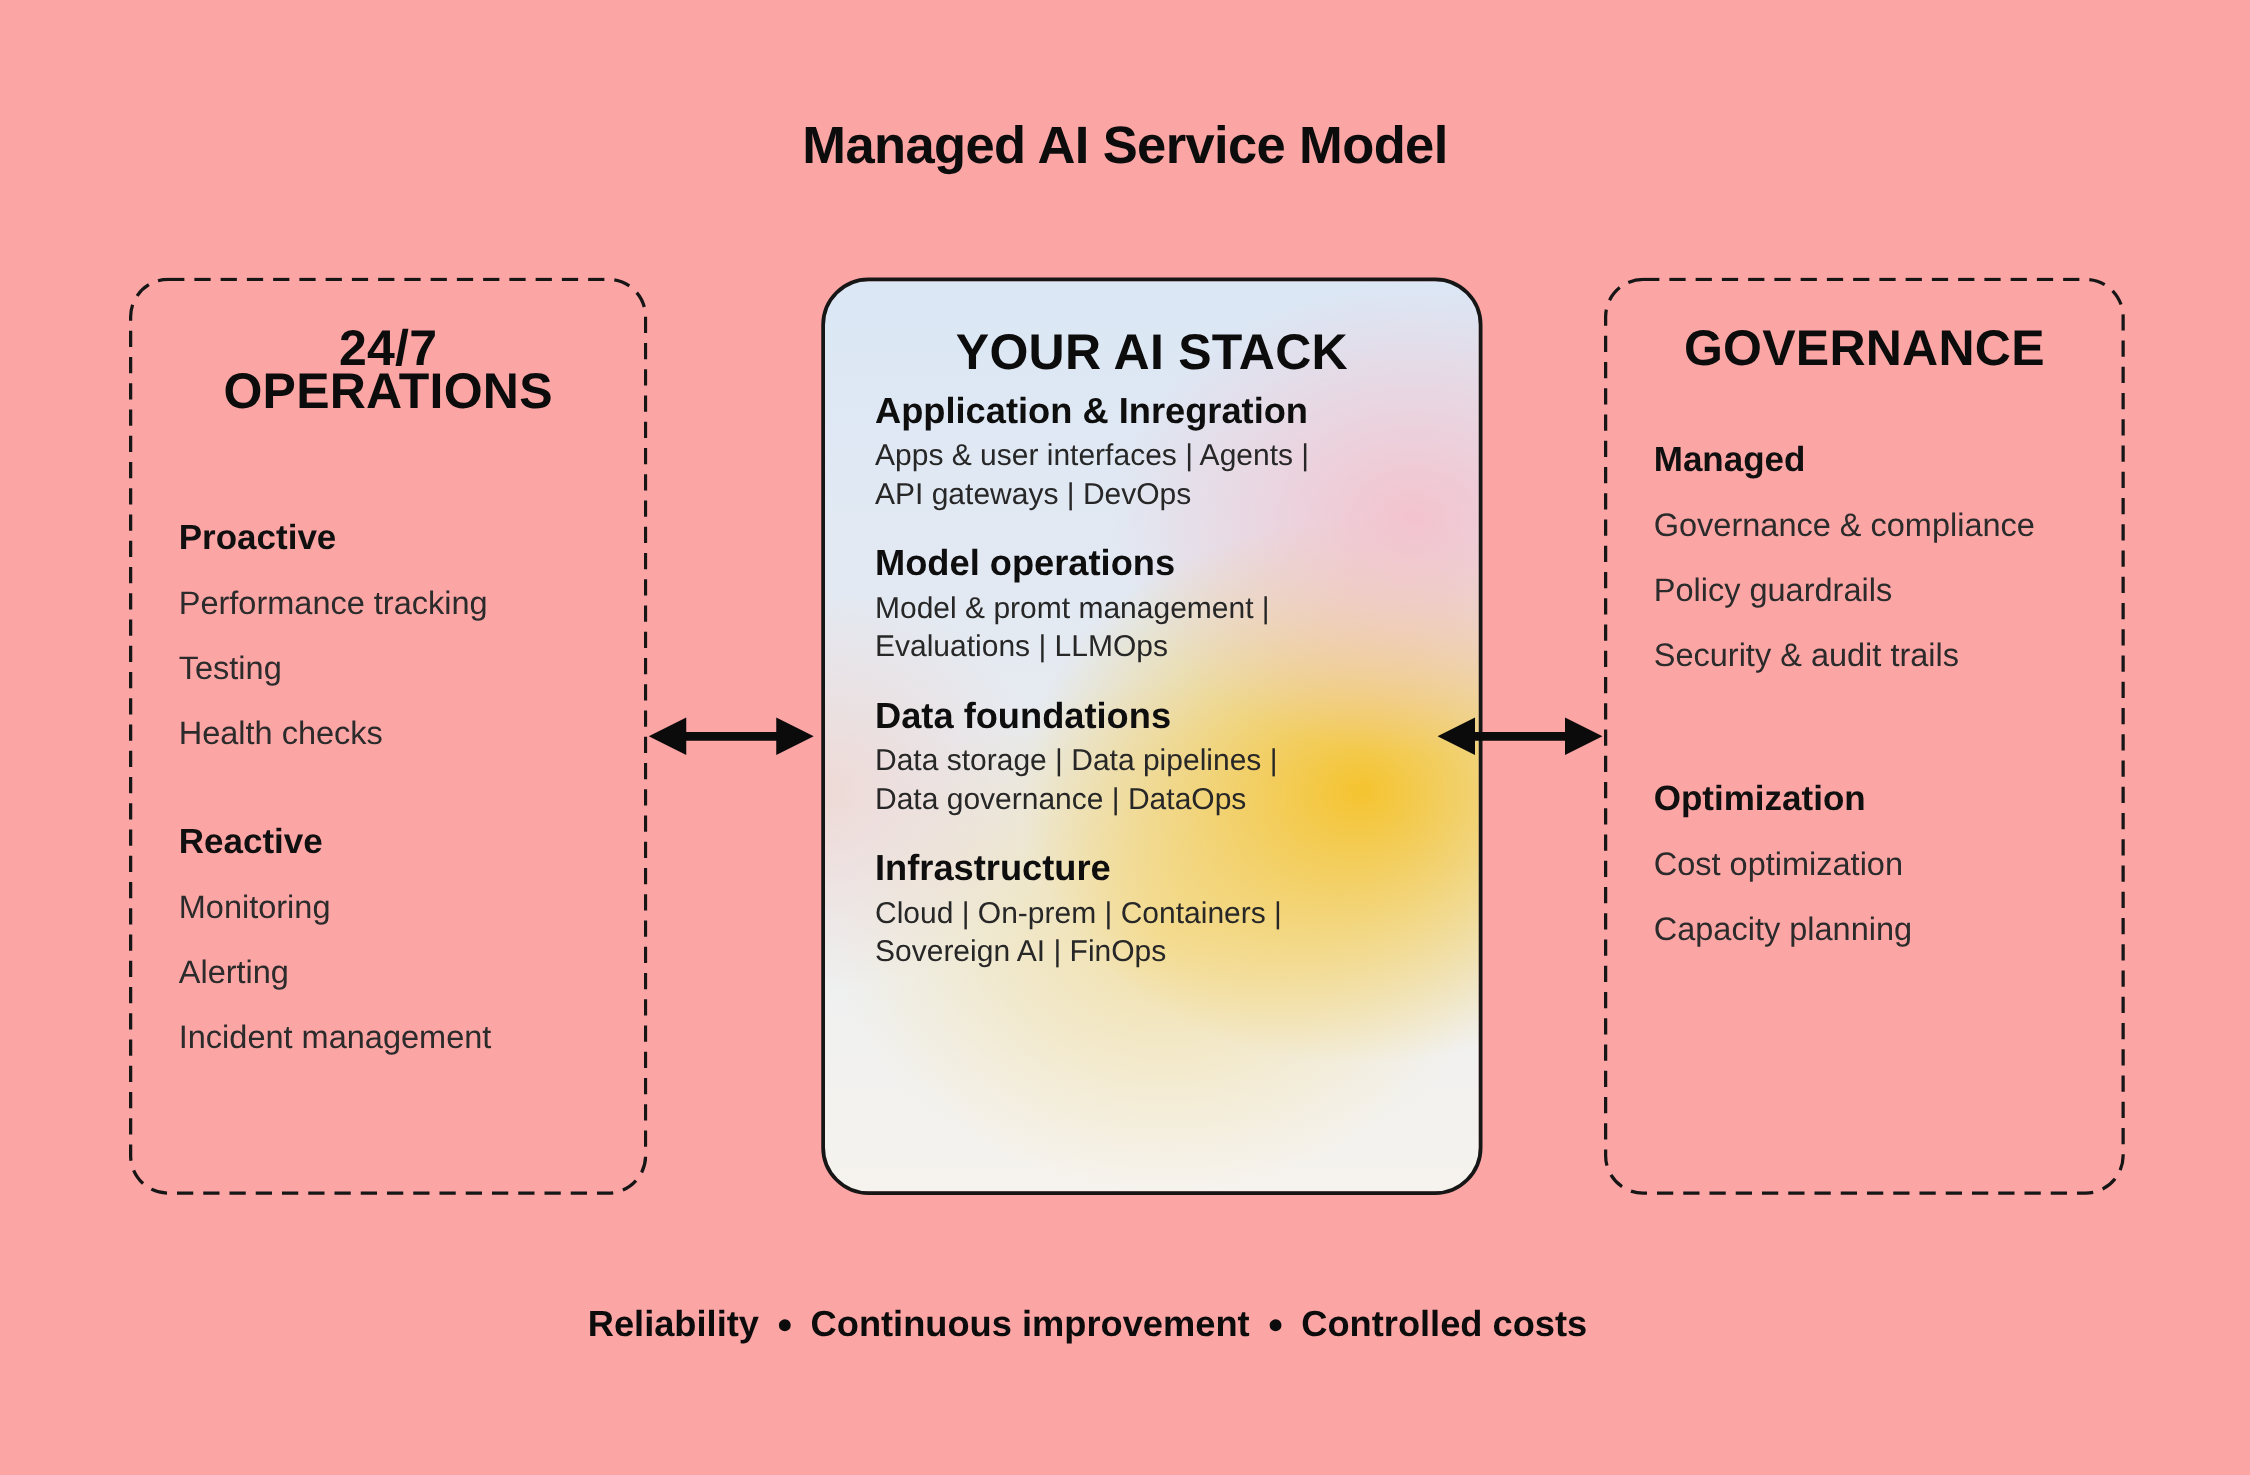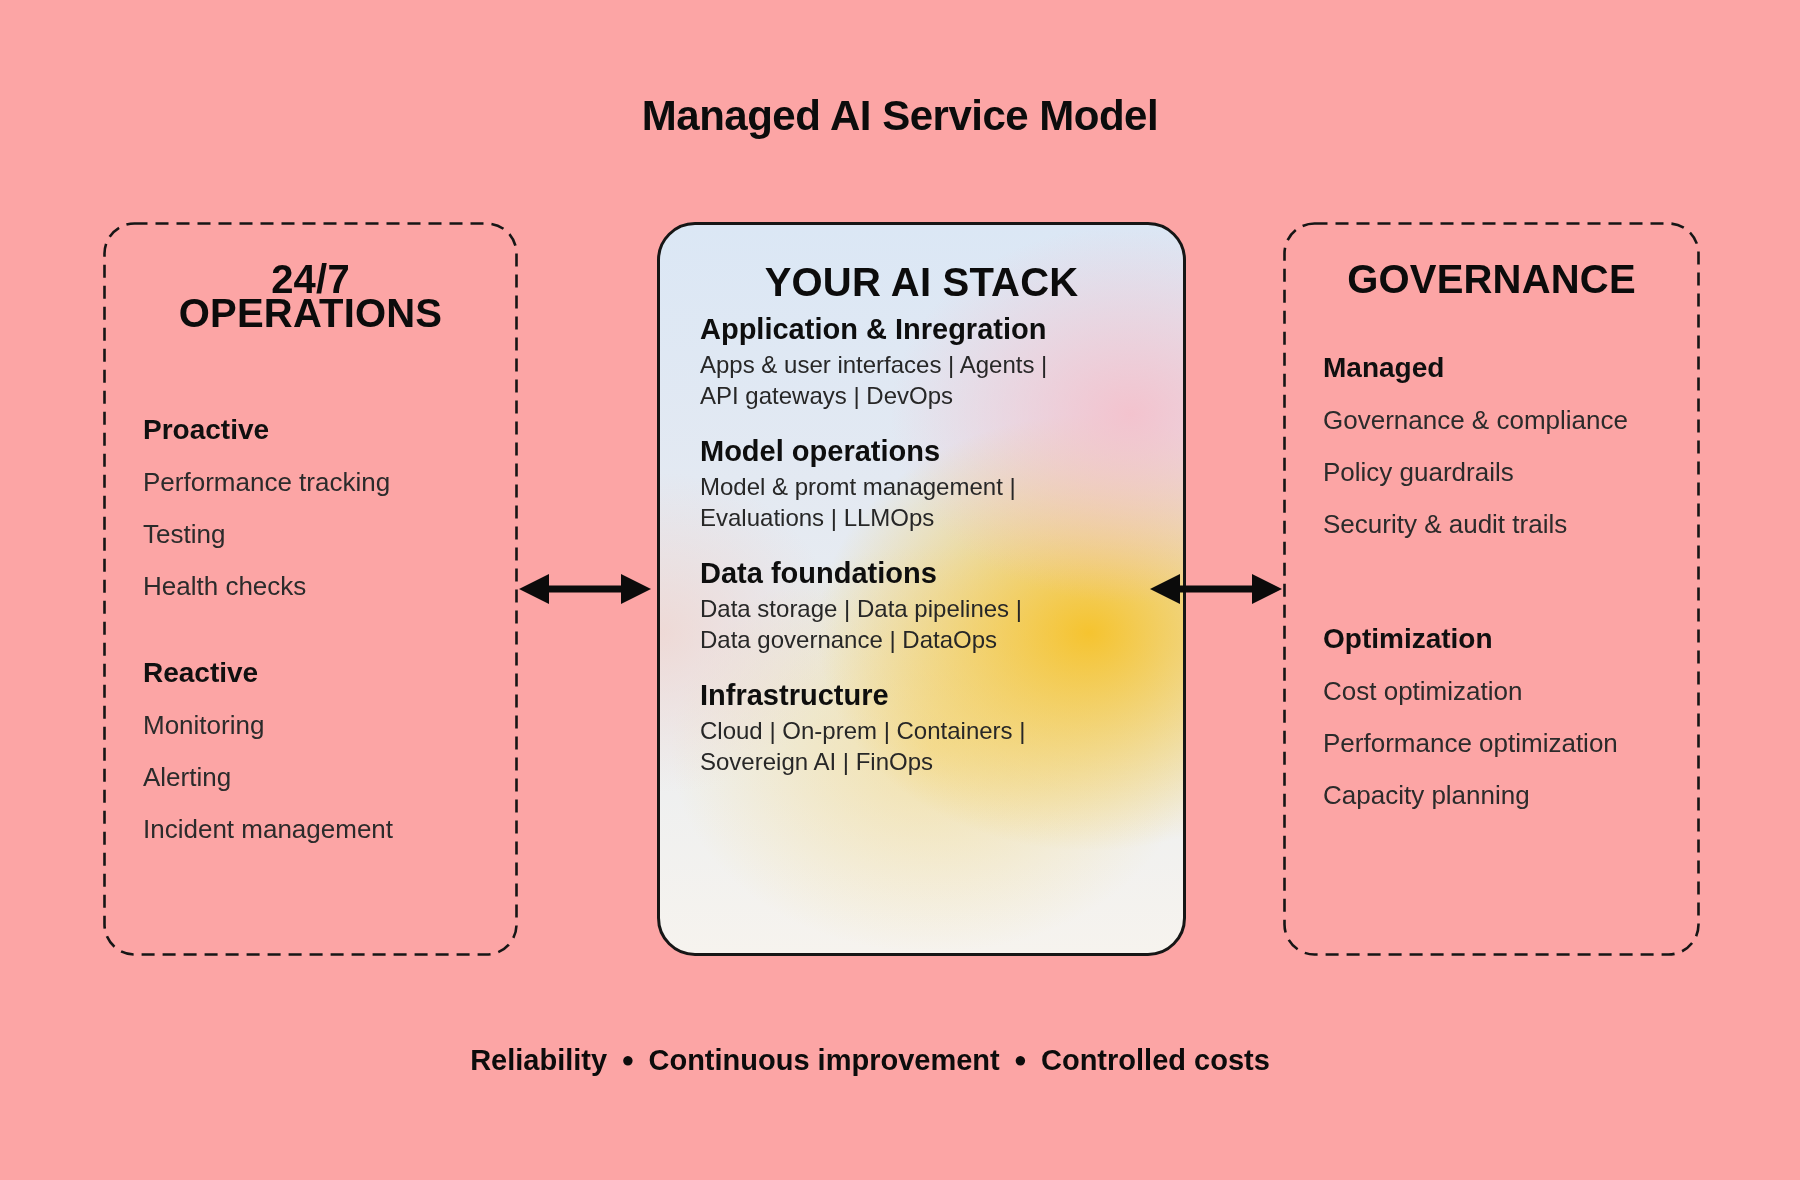--- a/index.html
+++ b/index.html
@@ -126,21 +126,20 @@
       <div class="panel-title">GOVERNANCE</div>
       <div class="group group-1">
         <div class="group-heading">Managed</div>
         <div class="list-item">Governance &amp; compliance</div>
         <div class="list-item">Policy guardrails</div>
         <div class="list-item">Security &amp; audit trails</div>
       </div>
       <div class="group group-2">
         <div class="group-heading">Optimization</div>
         <div class="list-item">Cost optimization</div>
-        <div class="list-item">Performance optimization</div>
         <div class="list-item">Capacity planning</div>
       </div>
     </div>
   </div>
 
   <div class="tagline">
     <span>Reliability</span><span class="sep">●</span><span>Continuous improvement</span><span class="sep">●</span><span>Controlled costs</span>
   </div>
 
 </div>

